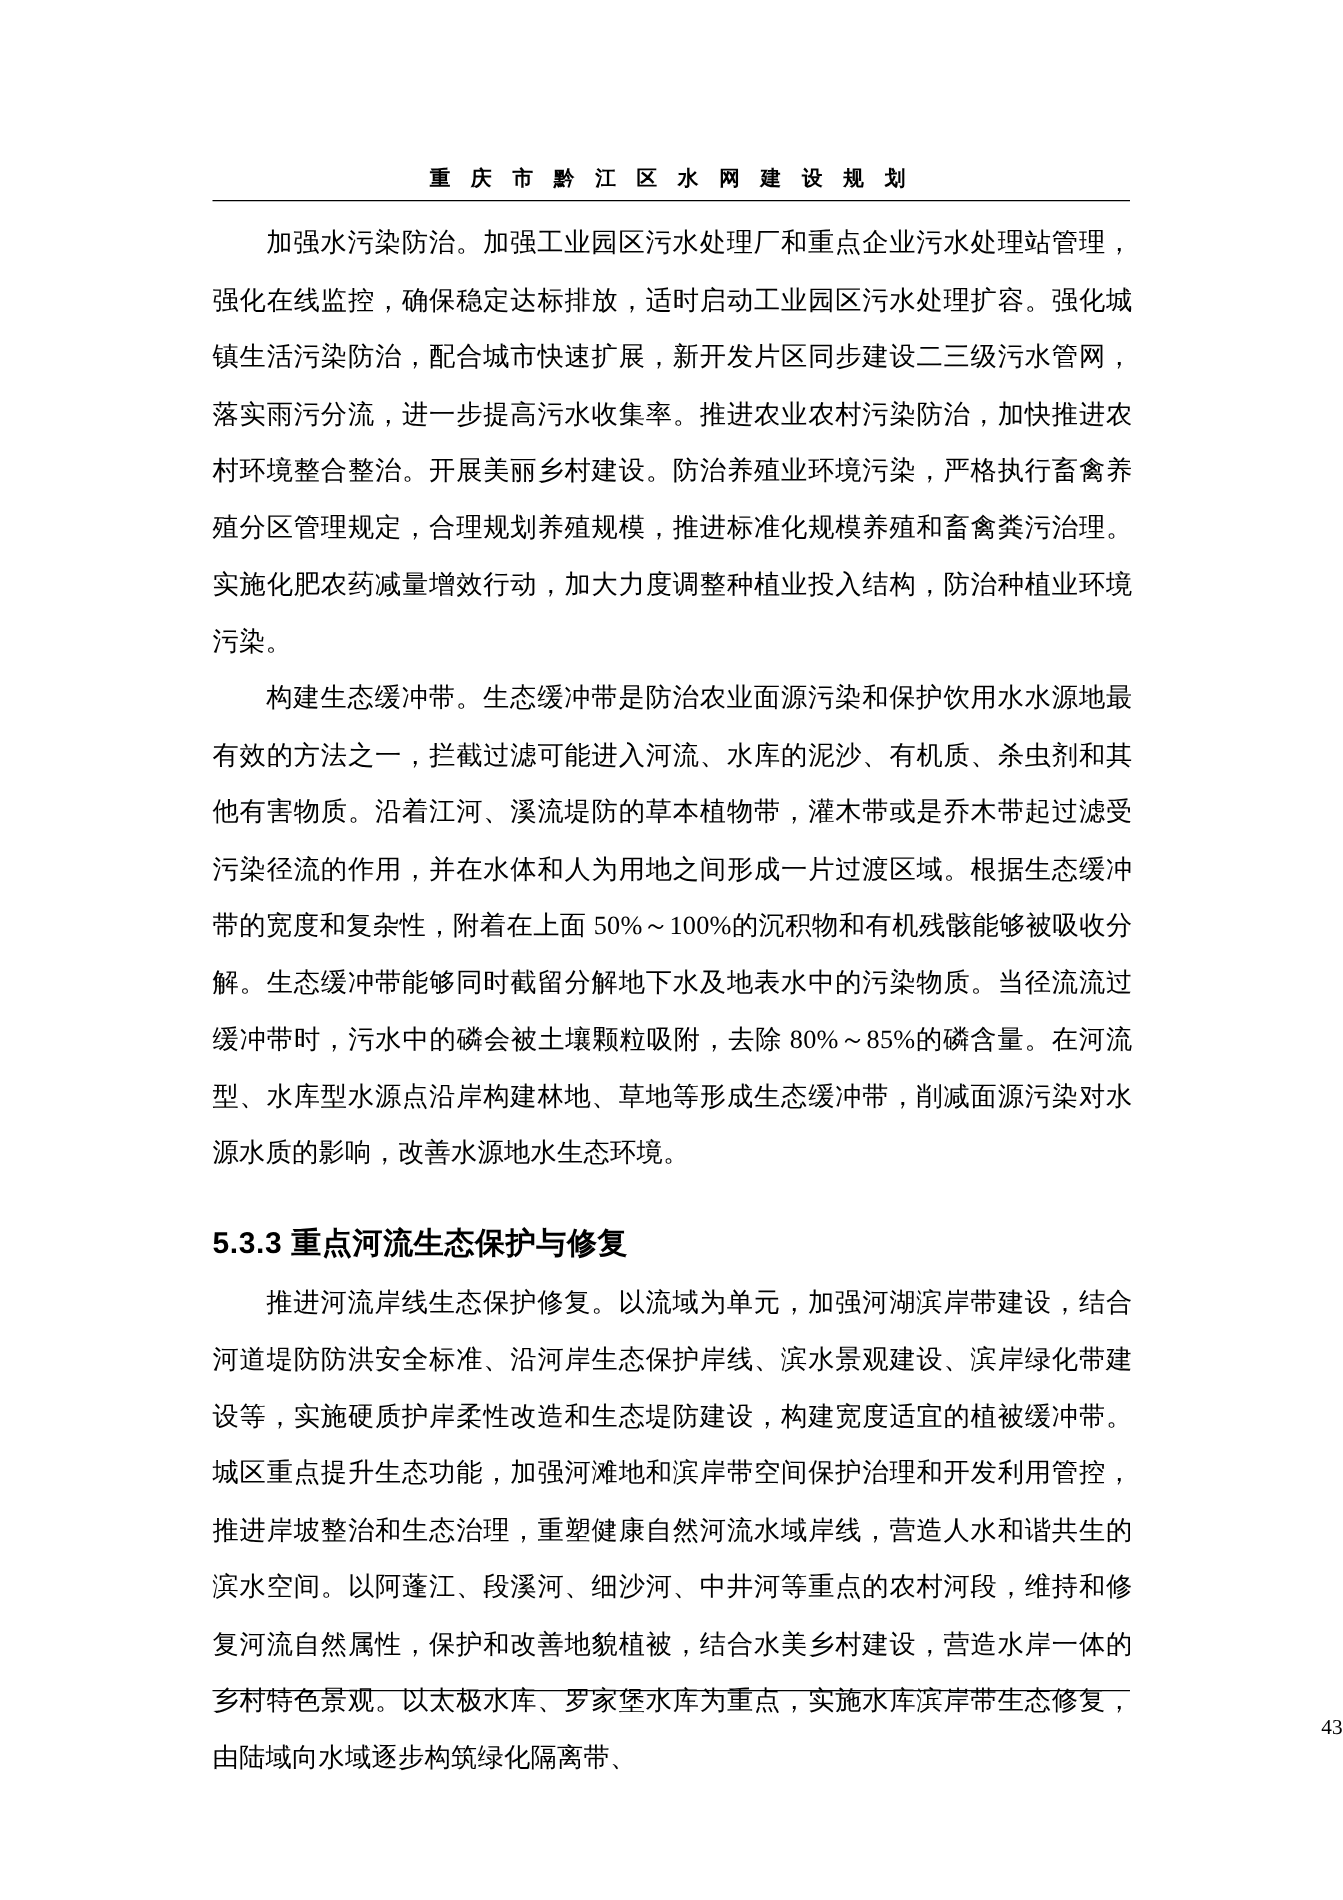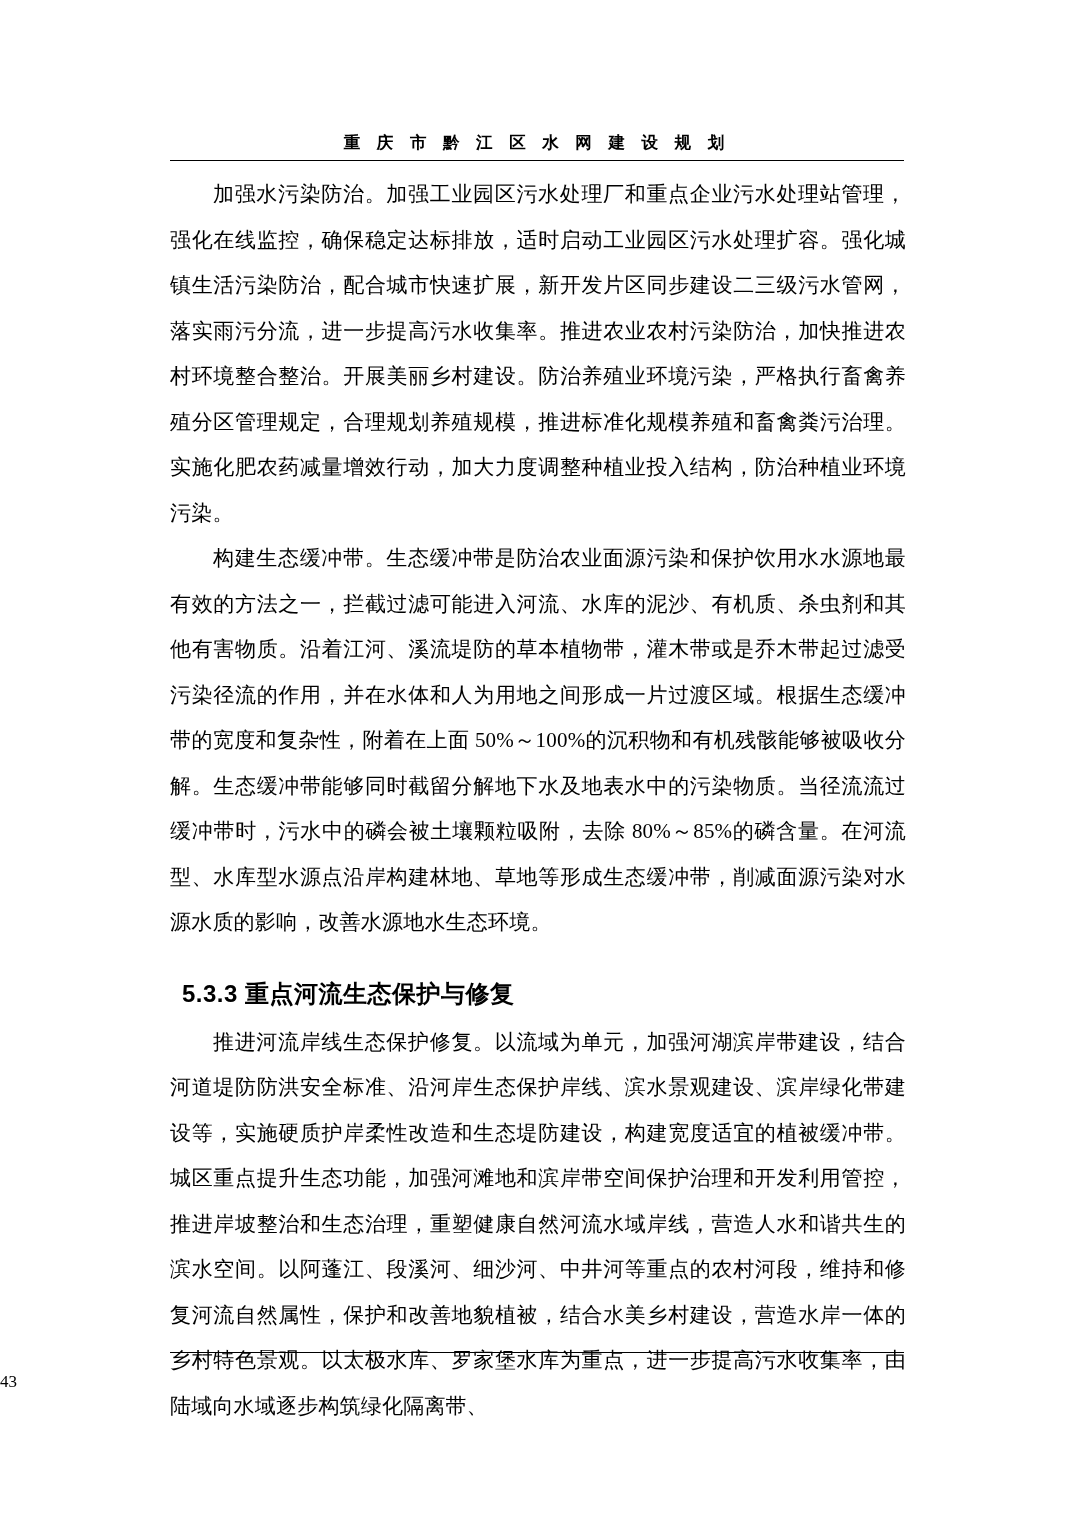--- a/index.html
+++ b/index.html
@@ -51,58 +51,58 @@
     text-align: justify;
     text-justify: inter-ideograph;
     text-indent: 43px;
     letter-spacing: 0.2px;
     font-family: "Liberation Serif", "DejaVu Serif", serif;
   }
   p.body-par + p.body-par {
     margin-top: 0px;
   }
   h3.section-heading {
-    margin: 32px 0 10px 12px;
+    margin: 32px 0 10px 0;
     font-family: "Liberation Sans", "DejaVu Sans", sans-serif;
     font-size: 24px;
     font-weight: bold;
     letter-spacing: 0.5px;
   }
   .footer-rule {
     position: absolute;
     left: 170px;
     top: 1352px;
     width: 734px;
     border-top: 1px solid #000;
   }
   .page-number {
     position: absolute;
     left: 0;
     top: 1372px;
     width: 1074px;
-    text-align: left;
+    text-align: right;
     font-family: "Liberation Serif", "DejaVu Serif", serif;
     font-size: 17px;
   }
 </style>
 </head>
 <body>
 
 <div class="page">
 
   <div class="header">
     <div class="header-title">重 庆 市 黔 江 区 水 网 建 设 规 划</div>
   </div>
   <div class="header-rule"></div>
 
   <div class="content">
     <p class="body-par">加强水污染防治。加强工业园区污水处理厂和重点企业污水处理站管理，强化在线监控，确保稳定达标排放，适时启动工业园区污水处理扩容。强化城镇生活污染防治，配合城市快速扩展，新开发片区同步建设二三级污水管网，落实雨污分流，进一步提高污水收集率。推进农业农村污染防治，加快推进农村环境整合整治。开展美丽乡村建设。防治养殖业环境污染，严格执行畜禽养殖分区管理规定，合理规划养殖规模，推进标准化规模养殖和畜禽粪污治理。实施化肥农药减量增效行动，加大力度调整种植业投入结构，防治种植业环境污染。</p>
     <p class="body-par">构建生态缓冲带。生态缓冲带是防治农业面源污染和保护饮用水水源地最有效的方法之一，拦截过滤可能进入河流、水库的泥沙、有机质、杀虫剂和其他有害物质。沿着江河、溪流堤防的草本植物带，灌木带或是乔木带起过滤受污染径流的作用，并在水体和人为用地之间形成一片过渡区域。根据生态缓冲带的宽度和复杂性，附着在上面 50%～100%的沉积物和有机残骸能够被吸收分解。生态缓冲带能够同时截留分解地下水及地表水中的污染物质。当径流流过缓冲带时，污水中的磷会被土壤颗粒吸附，去除 80%～85%的磷含量。在河流型、水库型水源点沿岸构建林地、草地等形成生态缓冲带，削减面源污染对水源水质的影响，改善水源地水生态环境。</p>
 
     <h3 class="section-heading">5.3.3 重点河流生态保护与修复</h3>
 
-    <p class="body-par">推进河流岸线生态保护修复。以流域为单元，加强河湖滨岸带建设，结合河道堤防防洪安全标准、沿河岸生态保护岸线、滨水景观建设、滨岸绿化带建设等，实施硬质护岸柔性改造和生态堤防建设，构建宽度适宜的植被缓冲带。城区重点提升生态功能，加强河滩地和滨岸带空间保护治理和开发利用管控，推进岸坡整治和生态治理，重塑健康自然河流水域岸线，营造人水和谐共生的滨水空间。以阿蓬江、段溪河、细沙河、中井河等重点的农村河段，维持和修复河流自然属性，保护和改善地貌植被，结合水美乡村建设，营造水岸一体的乡村特色景观。以太极水库、罗家堡水库为重点，进一步提高污水收集率，由陆域向水域逐步构筑绿化隔离带、</p>
+    <p class="body-par">推进河流岸线生态保护修复。以流域为单元，加强河湖滨岸带建设，结合河道堤防防洪安全标准、沿河岸生态保护岸线、滨水景观建设、滨岸绿化带建设等，实施硬质护岸柔性改造和生态堤防建设，构建宽度适宜的植被缓冲带。城区重点提升生态功能，加强河滩地和滨岸带空间保护治理和开发利用管控，推进岸坡整治和生态治理，重塑健康自然河流水域岸线，营造人水和谐共生的滨水空间。以阿蓬江、段溪河、细沙河、中井河等重点的农村河段，维持和修复河流自然属性，保护和改善地貌植被，结合水美乡村建设，营造水岸一体的乡村特色景观。以太极水库、罗家堡水库为重点，实施水库滨岸带生态修复，由陆域向水域逐步构筑绿化隔离带、</p>
   </div>
 
   <div class="footer-rule"></div>
   <div class="page-number">43</div>
 
 </div>
 
 </body></html>

